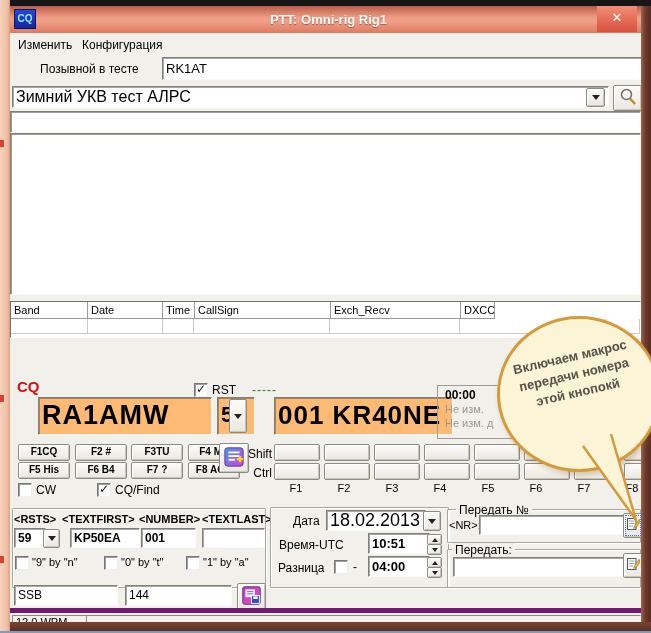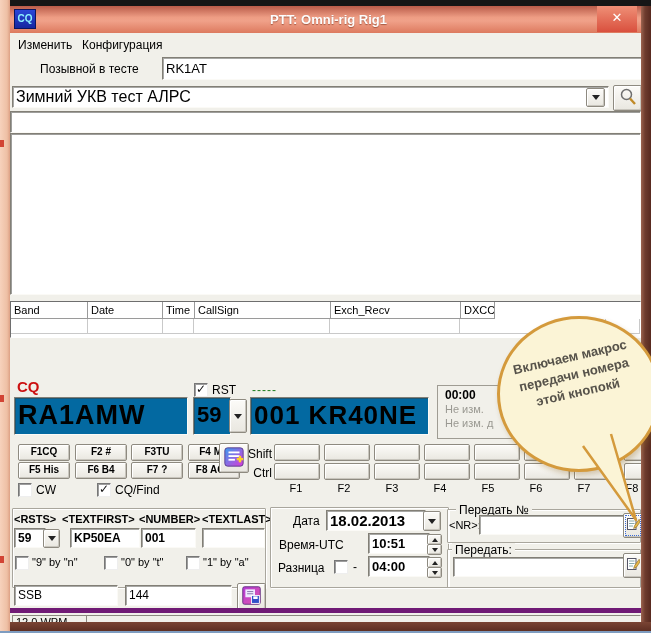--- a/index.html
+++ b/index.html
@@ -13,21 +13,21 @@
               text-shadow:0 1px 1px rgba(110,40,20,.55);}
   .close-btn{background:linear-gradient(180deg,#ef8f76,#d9503e);color:#fff;font-weight:bold;
              text-align:center;line-height:24px;font-size:13px;cursor:default;}
   .app-icon{background:linear-gradient(180deg,#2a46d8,#1626a0);color:#8ef3ff;font-size:10px;font-weight:bold;
             text-align:center;line-height:18px;border:1px solid #0a1560;}
   
   .sunken{background:#fff;border:1px solid;border-color:#827f76 #fbfaf6 #fbfaf6 #827f76;
           box-shadow:inset 1px 1px 0 rgba(62,62,56,.5);}
   .field{background:#fff;border:1px solid;border-color:#827f76 #fbfaf6 #fbfaf6 #827f76;
          box-shadow:inset 1px 1px 0 rgba(62,62,56,.45);padding-left:3px;overflow:hidden;white-space:nowrap;}
-  .yellow{background:#0369a1;}
+  .yellow{background:#fdba74;margin-left:24px;}
   .btn3d{background:linear-gradient(180deg,#fcfbf8,#e9e7e0);border:1px solid #8e8a80;border-radius:2px;
          box-shadow:inset 1px 1px 0 #ffffff, inset -1px -1px 0 #c8c5bd;text-align:center;cursor:default;}
   .etched{border:1px solid #a9a69d;box-shadow:inset 1px 1px 0 #fff, 1px 1px 0 #fff;border-radius:1px;}
   .checkbox{width:12px;height:12px;background:#fff;border:1px solid;border-color:#777 #eee #eee #777;
             box-shadow:inset 1px 1px 0 rgba(60,60,60,.5);position:absolute;}
   .checkbox.checked::after{content:"✓";position:absolute;left:1px;top:-2px;font-size:12px;font-weight:bold;color:#111;}
   .arrow-down{width:0;height:0;border-left:4px solid transparent;border-right:4px solid transparent;
               border-top:5px solid #222;display:inline-block;}
   .arrow-up-s{width:0;height:0;border-left:3px solid transparent;border-right:3px solid transparent;
               border-bottom:4px solid #222;display:inline-block;}
@@ -204,21 +204,21 @@
 
   <div class="checkbox" style="left:15px;top:556px;"></div>
   <span class="abs lbl" style="left:32px;top:556px;">"9" by "n"</span>
   <div class="checkbox" style="left:104px;top:556px;"></div>
   <span class="abs lbl" style="left:121px;top:556px;">"0" by "t"</span>
   <div class="checkbox" style="left:186px;top:556px;"></div>
   <span class="abs lbl" style="left:203px;top:556px;">"1" by "a"</span>
 
   <div class="abs etched" style="left:270px;top:507px;width:177px;height:79px;"></div>
   <span class="abs lbl" style="left:293px;top:514px;font-size:12px;">Дата</span>
-  <div class="abs field" style="left:326px;top:510px;width:95px;height:19px;font-weight:bold;font-size:15px;line-height:19px;">18.02.2013</div>
+  <div class="abs field" style="left:326px;top:510px;width:95px;height:19px;font-weight:normal;font-size:18px;line-height:19px;">18.02.2013</div>
   <div class="abs btn3d" style="left:423px;top:511px;width:16px;height:18px;line-height:16px;"><span class="arrow-down"></span></div>
 
   <span class="abs lbl" style="left:279px;top:538px;font-size:12px;">Время-UTC</span>
   <div class="abs field" style="left:368px;top:533px;width:57px;height:19px;font-weight:bold;font-size:13px;line-height:19px;">10:51</div>
   <div class="abs btn3d spinbtn" style="left:427px;top:534px;">
       <span class="arrow-up-s"></span>
     </div>
   <div class="abs btn3d spinbtn" style="left:427px;top:544px;">
       <span class="arrow-dn-s"></span>
     </div>

